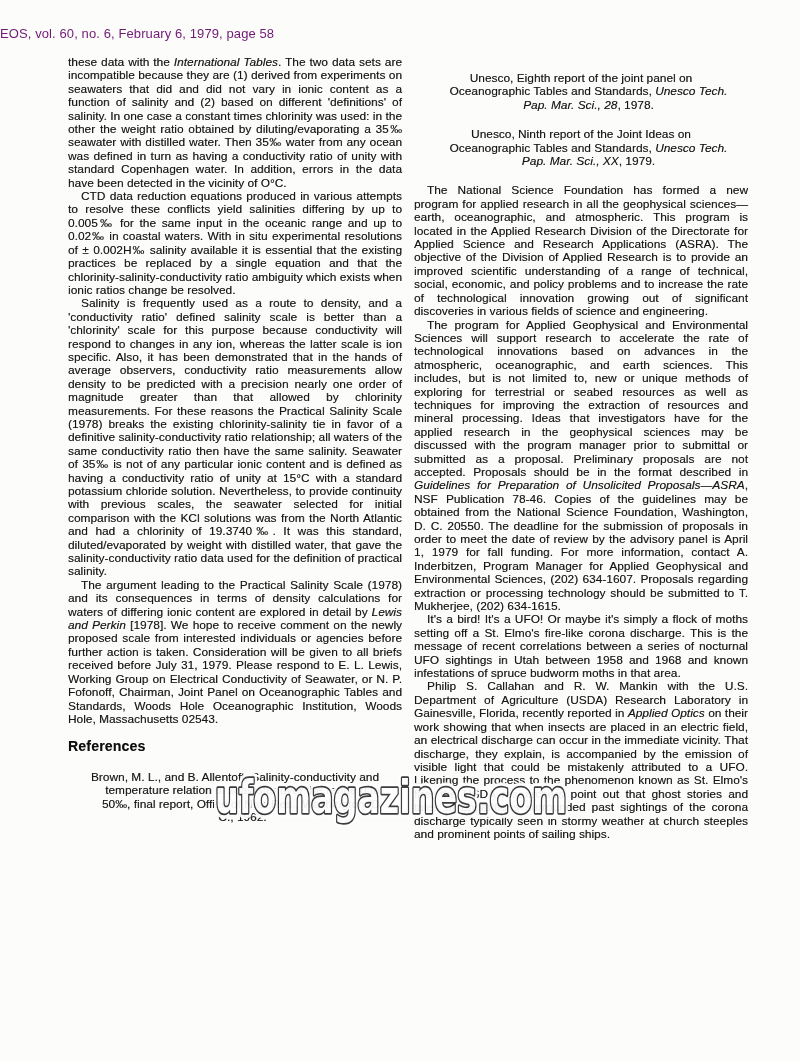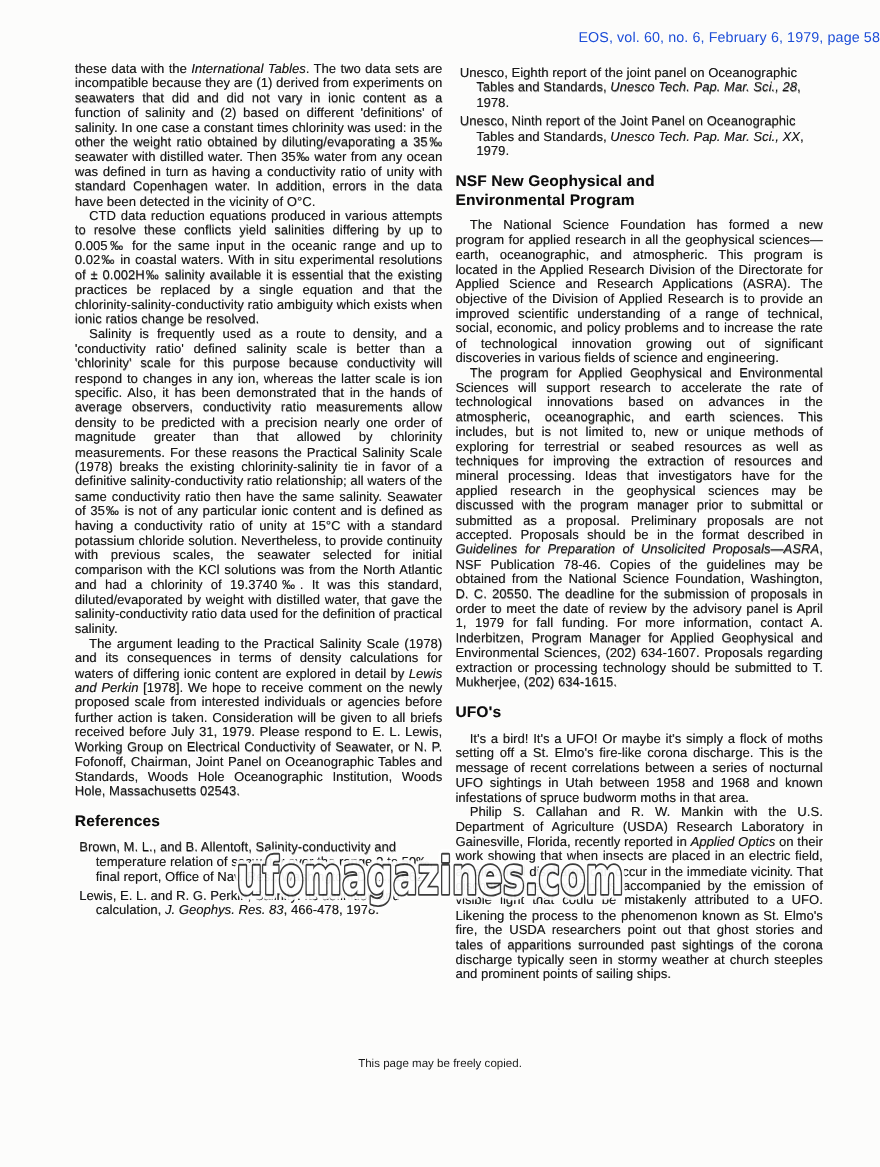--- a/index.html
+++ b/index.html
@@ -8,46 +8,46 @@
     width: 800px;
     height: 1061px;
     background: #fcfcfb;
     font-family: "Liberation Sans", sans-serif;
     color: #171717;
     overflow: hidden;
   }
   .header {
     position: absolute;
     top: 26px; left: 0; right: 0;
-    text-align: right;
+    text-align: left;
     font-size: 13px;
     letter-spacing: 0.1px;
-    color: #1d4ed8;
+    color: #701a75;
   }
   .col {
     position: absolute;
     top: 56px;
     width: 334px;
     font-size: 11.8px;
     line-height: 13.4px;
     letter-spacing: 0.05px;
     text-shadow: 0.3px 0.2px 0 rgba(0,0,0,0.45);
   }
   .col.left  { left: 68px; }
   .col.right { left: 414px; }
   p.para {
     margin: 0;
     text-align: justify;
   }
   p.para.indent { text-indent: 13px; }
   p.ref {
-    margin: 4px;
+    margin: 16px;
     padding-left: 15px;
     text-indent: -15px;
-    text-align: left;
+    text-align: center;
   }
   .heading {
     font-weight: bold;
     font-size: 14px;
     line-height: 16.5px;
     margin: 12px 0 9px 0;
     letter-spacing: 0.2px;
     color: #0d0d0d;
   }
   .watermark-svg {
@@ -72,34 +72,30 @@
 
   <div class="header">EOS, vol. 60, no. 6, February 6, 1979, page 58</div>
 
   <div class="col left">
       <p class="para"><span>these data with the </span><i>International Tables</i><span>. The two data sets are incompatible because they are (1) derived from experiments on seawaters that did and did not vary in ionic content as a function of salinity and (2) based on different 'definitions' of salinity. In one case a constant times chlorinity was used: in the other the weight ratio obtained by diluting/evaporating a 35‰ seawater with distilled water. Then 35‰ water from any ocean was defined in turn as having a conductivity ratio of unity with standard Copenhagen water. In addition, errors in the data have been detected in the vicinity of O°C.</span></p>
       <p class="para indent"><span>CTD data reduction equations produced in various attempts to resolve these conflicts yield salinities differing by up to 0.005‰ for the same input in the oceanic range and up to 0.02‰ in coastal waters. With in situ experimental resolutions of ± 0.002H‰ salinity available it is essential that the existing practices be replaced by a single equation and that the chlorinity-salinity-conductivity ratio ambiguity which exists when ionic ratios change be resolved.</span></p>
       <p class="para indent"><span>Salinity is frequently used as a route to density, and a 'conductivity ratio' defined salinity scale is better than a 'chlorinity' scale for this purpose because conductivity will respond to changes in any ion, whereas the latter scale is ion specific. Also, it has been demonstrated that in the hands of average observers, conductivity ratio measurements allow density to be predicted with a precision nearly one order of magnitude greater than that allowed by chlorinity measurements. For these reasons the Practical Salinity Scale (1978) breaks the existing chlorinity-salinity tie in favor of a definitive salinity-conductivity ratio relationship; all waters of the same conductivity ratio then have the same salinity. Seawater of 35‰ is not of any particular ionic content and is defined as having a conductivity ratio of unity at 15°C with a standard potassium chloride solution. Nevertheless, to provide continuity with previous scales, the seawater selected for initial comparison with the KCl solutions was from the North Atlantic and had a chlorinity of 19.3740‰. It was this standard, diluted/evaporated by weight with distilled water, that gave the salinity-conductivity ratio data used for the definition of practical salinity.</span></p>
       <p class="para indent"><span>The argument leading to the Practical Salinity Scale (1978) and its consequences in terms of density calculations for waters of differing ionic content are explored in detail by </span><i>Lewis and Perkin</i><span> [1978]. We hope to receive comment on the newly proposed scale from interested individuals or agencies before further action is taken. Consideration will be given to all briefs received before July 31, 1979. Please respond to E. L. Lewis, Working Group on Electrical Conductivity of Seawater, or N. P. Fofonoff, Chairman, Joint Panel on Oceanographic Tables and Standards, Woods Hole Oceanographic Institution, Woods Hole, Massachusetts 02543.</span></p>
       <div class="heading">References</div>
       <p class="ref"><span>Brown, M. L., and B. Allentoft, Salinity-conductivity and temperature relation of seawater over the range 0 to 50‰, final report, Office of Nav. Res., Washington, D. C., 1962.</span></p>
-      <p class="ref"><span>Lewis, E. L. and R. G. Perkin, Salinity: Its definition and calculation, </span><i>J. Geophys. Res. 83</i><span>, 466-478, 1978.</span></p>
     </div>
 
   <div class="col right">
       <p class="ref"><span>Unesco, Eighth report of the joint panel on Oceanographic Tables and Standards, </span><i>Unesco Tech. Pap. Mar. Sci., 28</i><span>, 1978.</span></p>
-      <p class="ref"><span>Unesco, Ninth report of the Joint Panel on Oceanographic Tables and Standards, </span><i>Unesco Tech. Pap. Mar. Sci., XX</i><span>, 1979.</span></p>
-      <div class="heading">NSF New Geophysical and<br>Environmental Program</div>
+      <p class="ref"><span>Unesco, Ninth report of the Joint Ideas on Oceanographic Tables and Standards, </span><i>Unesco Tech. Pap. Mar. Sci., XX</i><span>, 1979.</span></p>
       <p class="para indent"><span>The National Science Foundation has formed a new program for applied research in all the geophysical sciences—earth, oceanographic, and atmospheric. This program is located in the Applied Research Division of the Directorate for Applied Science and Research Applications (ASRA). The objective of the Division of Applied Research is to provide an improved scientific understanding of a range of technical, social, economic, and policy problems and to increase the rate of technological innovation growing out of significant discoveries in various fields of science and engineering.</span></p>
       <p class="para indent"><span>The program for Applied Geophysical and Environmental Sciences will support research to accelerate the rate of technological innovations based on advances in the atmospheric, oceanographic, and earth sciences. This includes, but is not limited to, new or unique methods of exploring for terrestrial or seabed resources as well as techniques for improving the extraction of resources and mineral processing. Ideas that investigators have for the applied research in the geophysical sciences may be discussed with the program manager prior to submittal or submitted as a proposal. Preliminary proposals are not accepted. Proposals should be in the format described in </span><i>Guidelines for Preparation of Unsolicited Proposals—ASRA</i><span>, NSF Publication 78-46. Copies of the guidelines may be obtained from the National Science Foundation, Washington, D. C. 20550. The deadline for the submission of proposals in order to meet the date of review by the advisory panel is April 1, 1979 for fall funding. For more information, contact A. Inderbitzen, Program Manager for Applied Geophysical and Environmental Sciences, (202) 634-1607. Proposals regarding extraction or processing technology should be submitted to T. Mukherjee, (202) 634-1615.</span></p>
-      <div class="heading">UFO's</div>
       <p class="para indent"><span>It's a bird! It's a UFO! Or maybe it's simply a flock of moths setting off a St. Elmo's fire-like corona discharge. This is the message of recent correlations between a series of nocturnal UFO sightings in Utah between 1958 and 1968 and known infestations of spruce budworm moths in that area.</span></p>
       <p class="para indent"><span>Philip S. Callahan and R. W. Mankin with the U.S. Department of Agriculture (USDA) Research Laboratory in Gainesville, Florida, recently reported in </span><i>Applied Optics</i><span> on their work showing that when insects are placed in an electric field, an electrical discharge can occur in the immediate vicinity. That discharge, they explain, is accompanied by the emission of visible light that could be mistakenly attributed to a UFO. Likening the process to the phenomenon known as St. Elmo's fire, the USDA researchers point out that ghost stories and tales of apparitions surrounded past sightings of the corona discharge typically seen in stormy weather at church steeples and prominent points of sailing ships.</span></p>
     </div>
 
   <svg class="watermark-svg" width="372" height="64" viewBox="0 0 372 64">
     <text x="3" y="45" font-family="DejaVu Sans, sans-serif" font-weight="bold" font-size="47" fill="none" stroke="#ffffff" stroke-width="10" stroke-linejoin="round" textLength="352" lengthAdjust="spacingAndGlyphs">ufomagazines.com</text>
     <text x="3" y="45" font-family="DejaVu Sans, sans-serif" font-weight="bold" font-size="47" fill="#ffffff" stroke="#2f2f2f" stroke-width="3.4" stroke-linejoin="round" paint-order="stroke fill" textLength="352" lengthAdjust="spacingAndGlyphs">ufomagazines.com</text>
   </svg>
 
-  <div class="footer">This page may be freely copied.</div>
 
 </div>
 
 </body></html>

